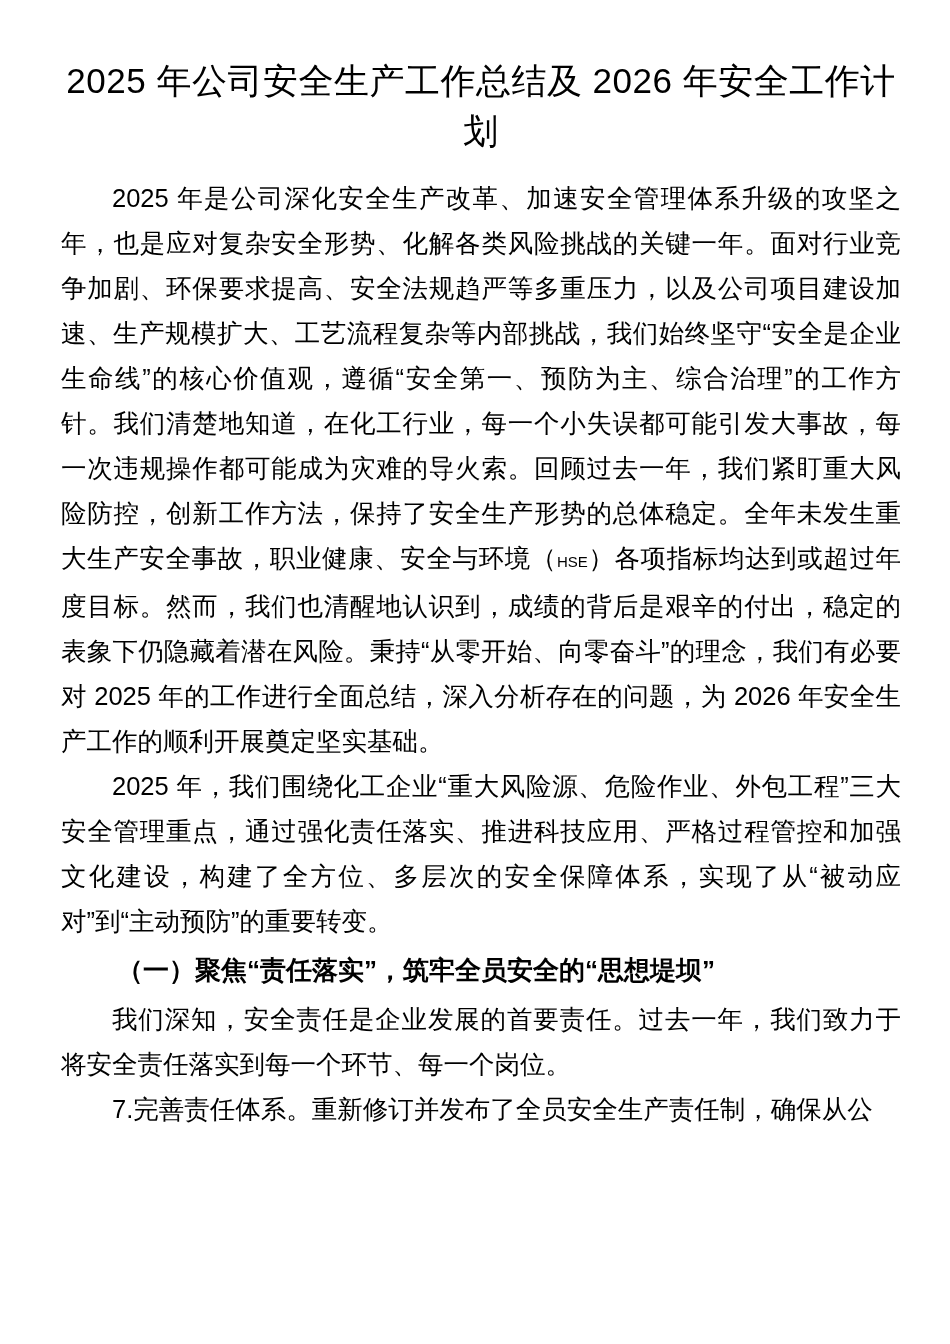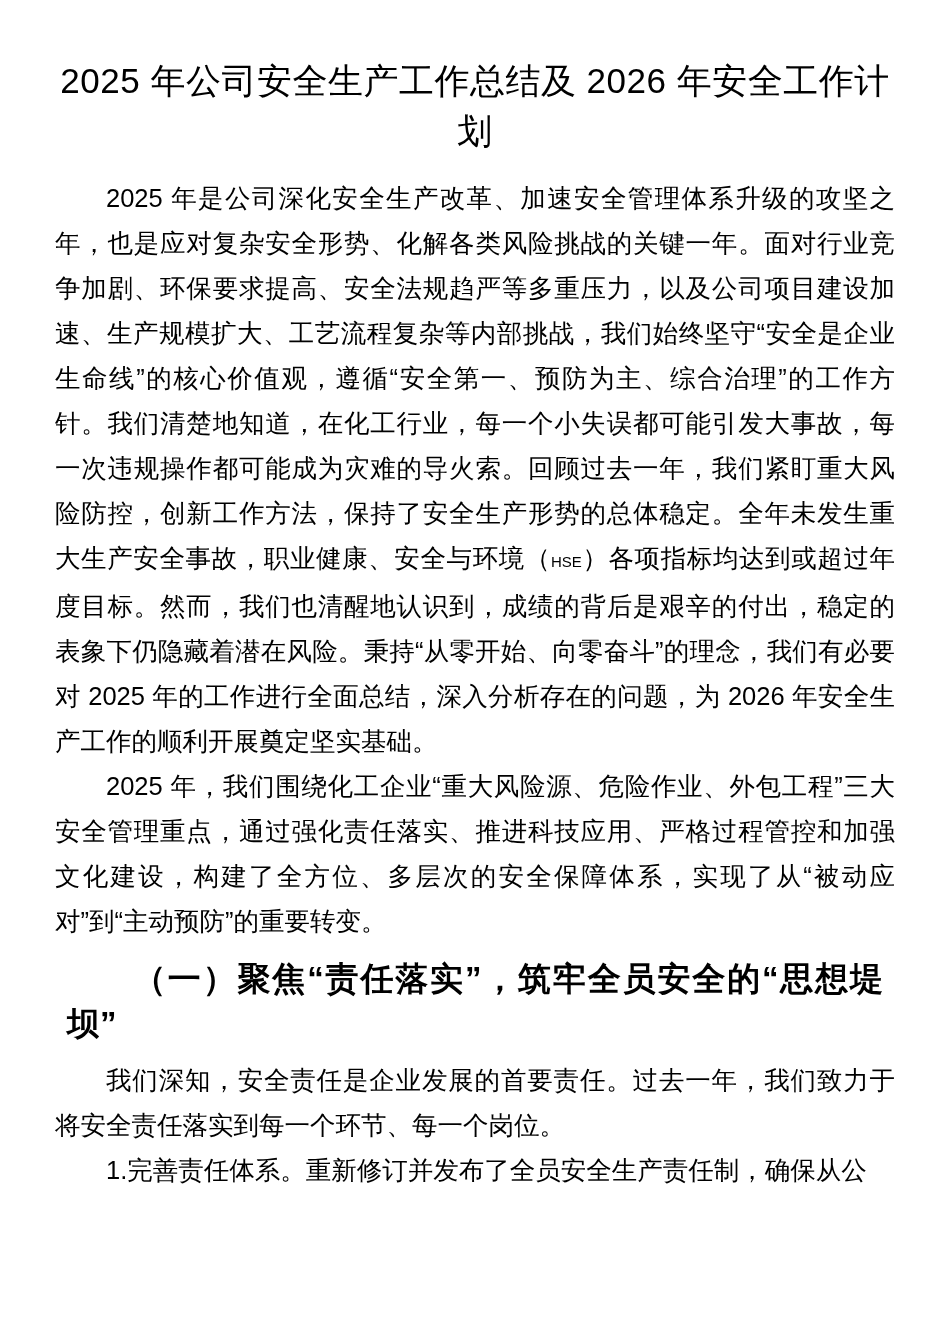--- a/index.html
+++ b/index.html
@@ -16,21 +16,21 @@
     position: relative;
     width: 950px;
     height: 1344px;
     background: #ffffff;
     overflow: hidden;
     box-sizing: border-box;
     padding: 0;
   }
   .content {
     position: absolute;
-    left: 55px;
+    left: 61px;
     top: 0;
     width: 840px;
   }
   .doc-title {
     font-size: 35px;
     line-height: 50px;
     font-weight: 400;
     text-align: center;
     margin: 0;
     padding-top: 56px;
@@ -52,25 +52,25 @@
   }
   .heading-1 {
     font-size: 23.5px;
     line-height: 45px;
     text-align: justify;
     margin: 0;
     text-indent: 2em;
     white-space: pre-wrap;
   }
   .heading-2 {
-    font-size: 33px;
+    font-size: 26px;
     line-height: 45px;
     font-weight: bold;
     text-align: justify;
-    margin: 12px;
+    margin: 4px;
     text-indent: 2em;
     white-space: pre-wrap;
     word-break: break-all;
   }
   .abbr {
     font-size: 15px;
   }
 </style>
 </head>
 <body>
@@ -82,16 +82,16 @@
 
     <p class="para first"><span>2025 年是公司深化安全生产改革、加速安全管理体系升级的攻坚之年，也是应对复杂安全形势、化解各类风险挑战的关键一年。面对行业竞争加剧、环保要求提高、安全法规趋严等多重压力，以及公司项目建设加速、生产规模扩大、工艺流程复杂等内部挑战，我们始终坚守“安全是企业生命线”的核心价值观，遵循“安全第一、预防为主、综合治理”的工作方针。我们清楚地知道，在化工行业，每一个小失误都可能引发大事故，每一次违规操作都可能成为灾难的导火索。回顾过去一年，我们紧盯重大风险防控，创新工作方法，保持了安全生产形势的总体稳定。全年未发生重大生产安全事故，职业健康、安全与环境（</span><span class="abbr">HSE</span><span>）各项指标均达到或超过年度目标。然而，我们也清醒地认识到，成绩的背后是艰辛的付出，稳定的表象下仍隐藏着潜在风险。秉持“从零开始、向零奋斗”的理念，我们有必要对 2025 年的工作进行全面总结，深入分析存在的问题，为 2026 年安全生产工作的顺利开展奠定坚实基础。</span></p>
 
 
     <p class="para">2025 年，我们围绕化工企业“重大风险源、危险作业、外包工程”三大安全管理重点，通过强化责任落实、推进科技应用、严格过程管控和加强文化建设，构建了全方位、多层次的安全保障体系，实现了从“被动应对”到“主动预防”的重要转变。</p>
 
     <p class="heading-2">（一）聚焦“责任落实”，筑牢全员安全的“思想堤坝”</p>
 
     <p class="para">我们深知，安全责任是企业发展的首要责任。过去一年，我们致力于将安全责任落实到每一个环节、每一个岗位。</p>
 
-    <p class="para">1.完善责任体系。重新修订并发布了全员安全生产责任制，确保从公</p>
+    <p class="para">7.完善责任体系。重新修订并发布了全员安全生产责任制，确保从公</p>
 
   </div>
 </div>
 
 </body></html>

